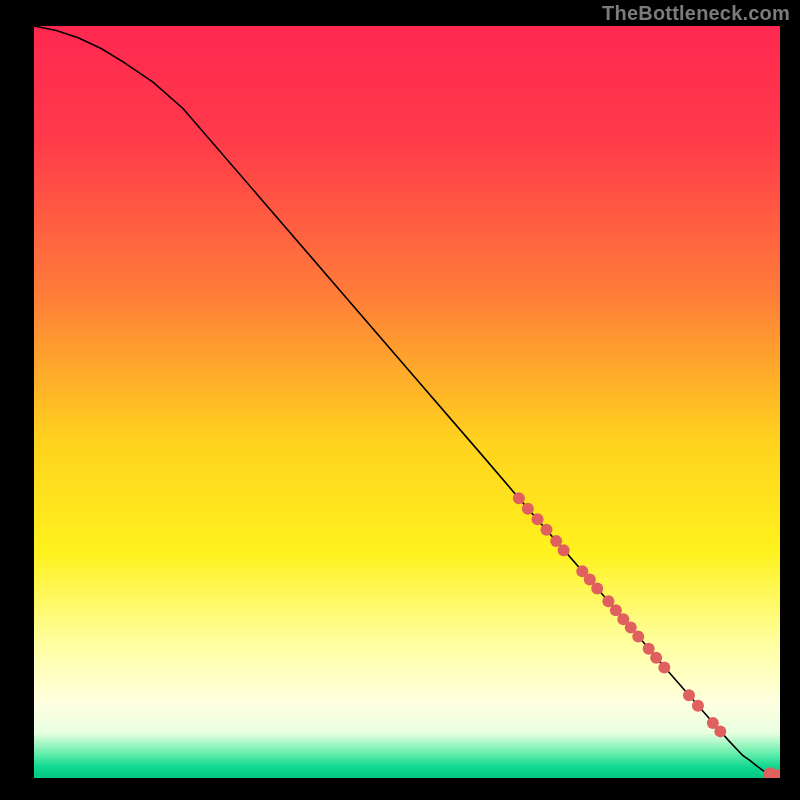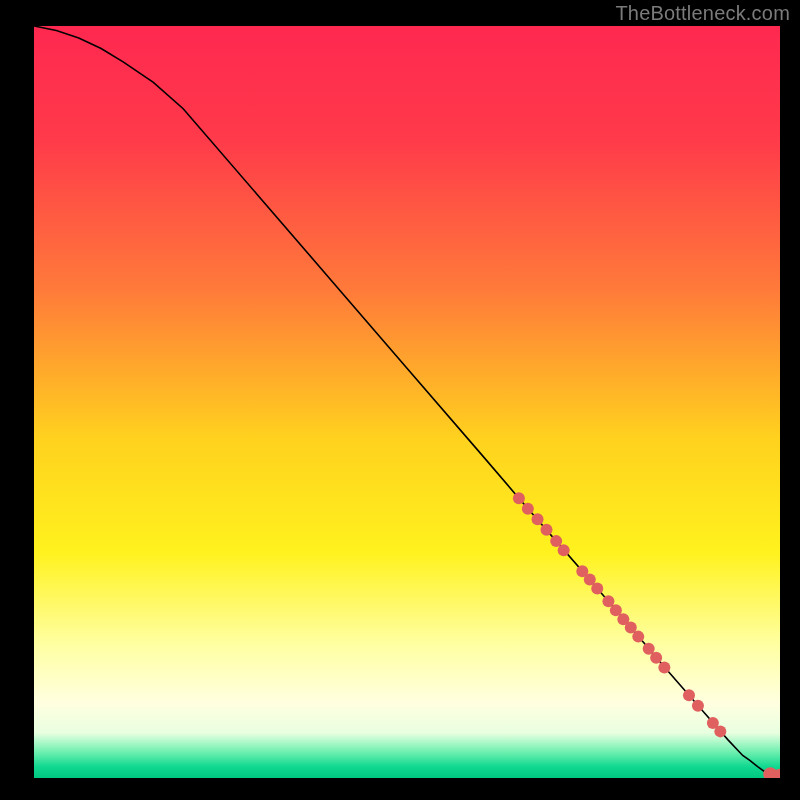--- a/index.html
+++ b/index.html
@@ -16,21 +16,21 @@
     width: 800px;
     height: 800px;
     background: #000;
   }
   .watermark {
     position: absolute;
     top: 2px;
     right: 10px;
     color: #7b7b7b;
     font-size: 20px;
-    font-weight: 400;
+    font-weight: 700;
     letter-spacing: 0.2px;
     z-index: 10;
   }
   .plot-area {
     position: absolute;
     left: 34px;
     top: 26px;
     width: 746px;
     height: 752px;
     overflow: hidden;

